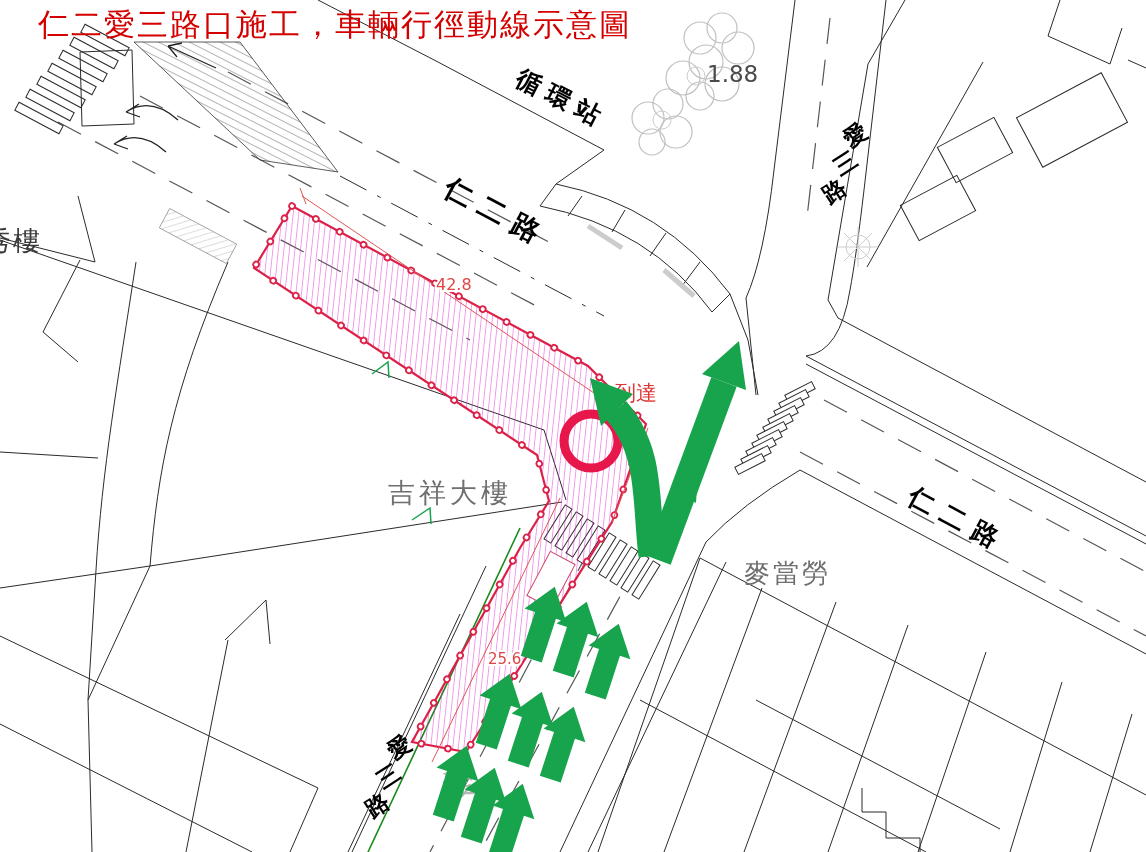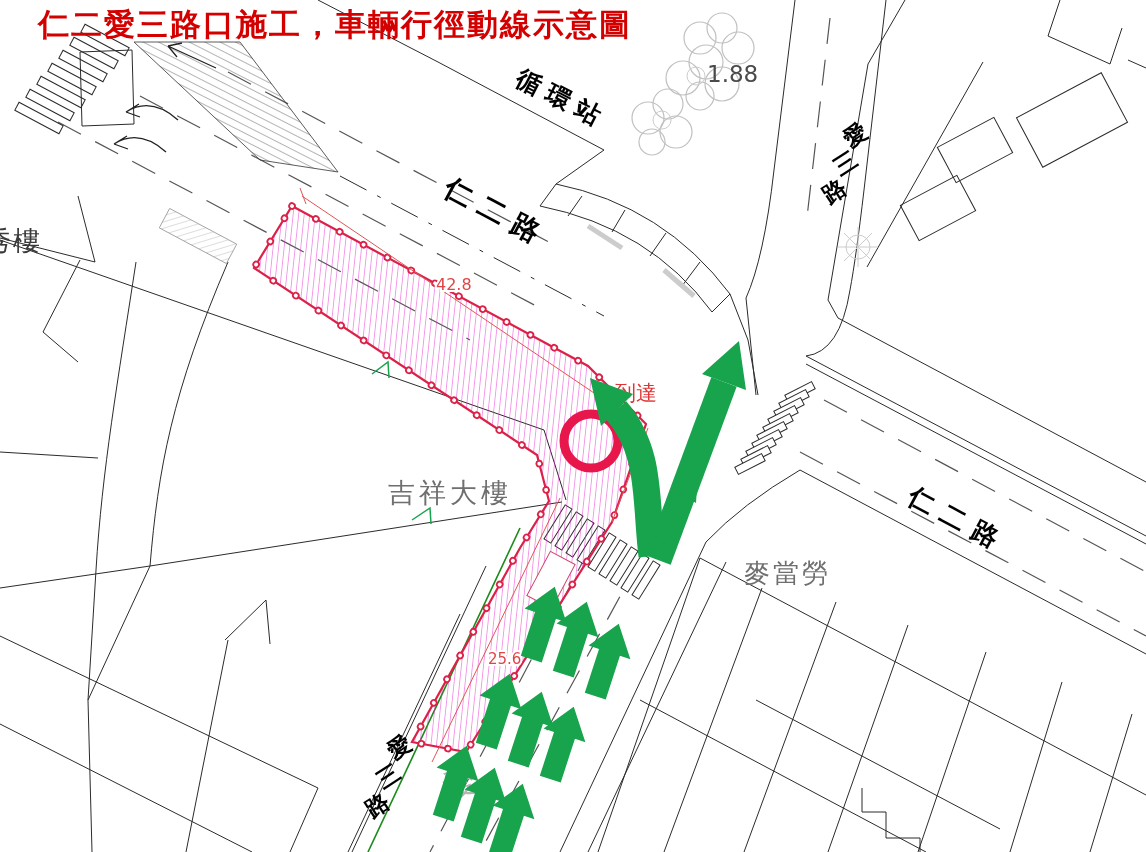--- a/index.html
+++ b/index.html
@@ -1,19 +1,19 @@
 <!DOCTYPE html>
 <html><head>
 <meta charset="utf-8">
 <style>
   html,body{margin:0;padding:0;background:#fff;}
   .canvas{position:relative;width:1146px;height:852px;overflow:hidden;background:#fff;
           font-family:"DejaVu Sans",sans-serif;}
   .title{position:absolute;left:38px;top:4px;font-family:"DejaVu Serif",serif;
-         font-weight:700;font-size:31px;letter-spacing:2px;color:#d40000;white-space:nowrap;z-index:5;}
+         font-weight:400;font-size:31px;letter-spacing:2px;color:#d40000;white-space:nowrap;z-index:5;}
   svg text{font-family:"DejaVu Sans",sans-serif;}
   .roadlbl{font-weight:700;fill:#000;}
   .graylbl{fill:#6f6f6f;}
   .dim{fill:#e04545;paint-order:stroke;stroke:#ffffff;stroke-width:4px;}
   .thin{stroke:#2b2b2b;stroke-width:1;fill:none;}
   .thinw{stroke:#2b2b2b;stroke-width:1;fill:#fff;}
   .dash{stroke:#555;stroke-width:1.2;fill:none;stroke-dasharray:26 16;}
   .redthin{stroke:#e05555;stroke-width:1;fill:none;}
   .tree{stroke:#c0c0c0;stroke-width:1.2;fill:none;}
   .grayline{stroke:#cccccc;stroke-width:1;fill:none;}

